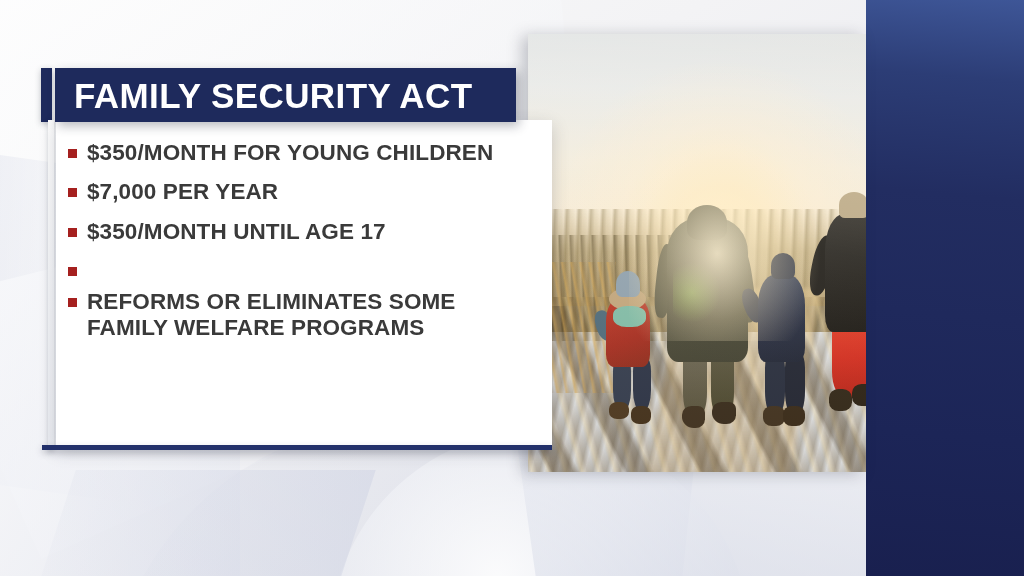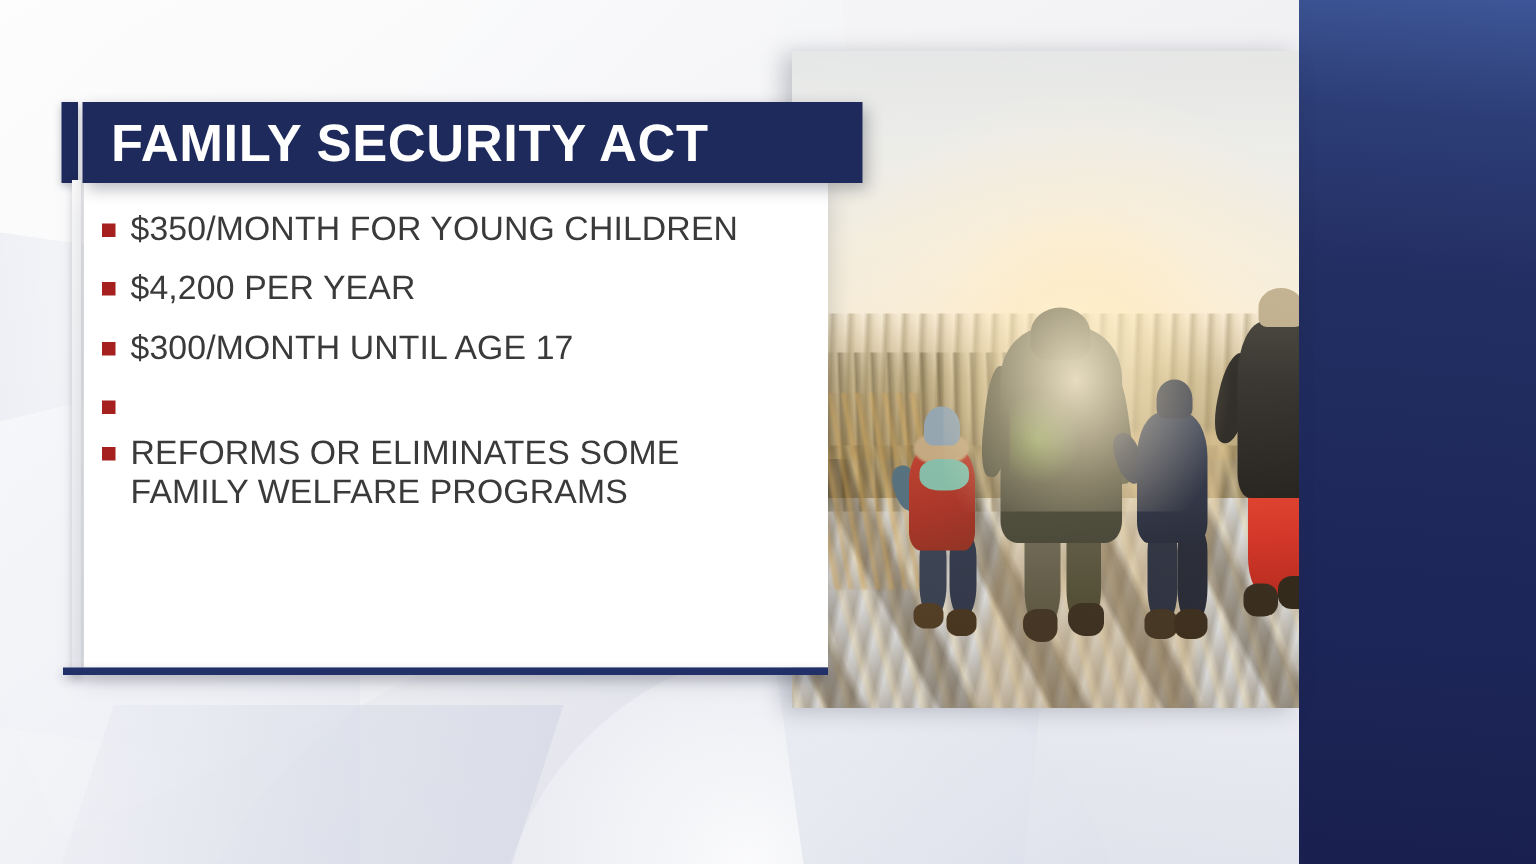--- a/index.html
+++ b/index.html
@@ -282,21 +282,21 @@
     left: 42px; top: 445px;
     width: 510px; height: 5px;
     background: #22306a;
     box-shadow: 0 3px 7px rgba(45,50,70,0.28);
   }
 
   
   .title-bar {
     position: absolute;
     left: 55px; top: 68px;
-    width: 520px; height: 54px;
+    width: 461px; height: 54px;
     background: #1e2a5c;
     box-shadow: 3px 4px 10px rgba(40,45,60,0.32);
     display: flex;
     align-items: center;
   }
   .title-text {
     color: #ffffff;
     font-size: 35px;
     font-weight: bold;
     letter-spacing: 0.4px;
@@ -320,21 +320,21 @@
     width: 9px;
     height: 9px;
     background: #a5201f;
     flex: 0 0 auto;
     margin-top: 9px;
     margin-right: 10px;
   }
   .bullet-text {
     color: #3a3a3a;
     font-size: 22.5px;
-    font-weight: normal;
+    font-weight: bold;
     line-height: 1.17;
     letter-spacing: 0.1px;
     white-space: pre-line;
   }
 </style>
 </head>
 <body>
 
 <div id="stage">
 
@@ -402,25 +402,25 @@
 
   <div class="card"></div>
 
   <div class="bullets">
     <div class="bullet-row">
       <span class="bullet-marker"></span>
       <span class="bullet-text">$350/MONTH FOR YOUNG CHILDREN</span>
     </div>
     <div class="bullet-row">
       <span class="bullet-marker"></span>
-      <span class="bullet-text">$4,200 PER YEAR</span>
+      <span class="bullet-text">$7,000 PER YEAR</span>
     </div>
     <div class="bullet-row">
       <span class="bullet-marker"></span>
-      <span class="bullet-text">$300/MONTH UNTIL AGE 17</span>
+      <span class="bullet-text">$350/MONTH UNTIL AGE 17</span>
     </div>
     <div class="bullet-row">
       <span class="bullet-marker"></span>
     </div>
     <div class="bullet-row">
       <span class="bullet-marker"></span>
       <span class="bullet-text">REFORMS OR ELIMINATES SOME
 FAMILY WELFARE PROGRAMS</span>
     </div>
   </div>

